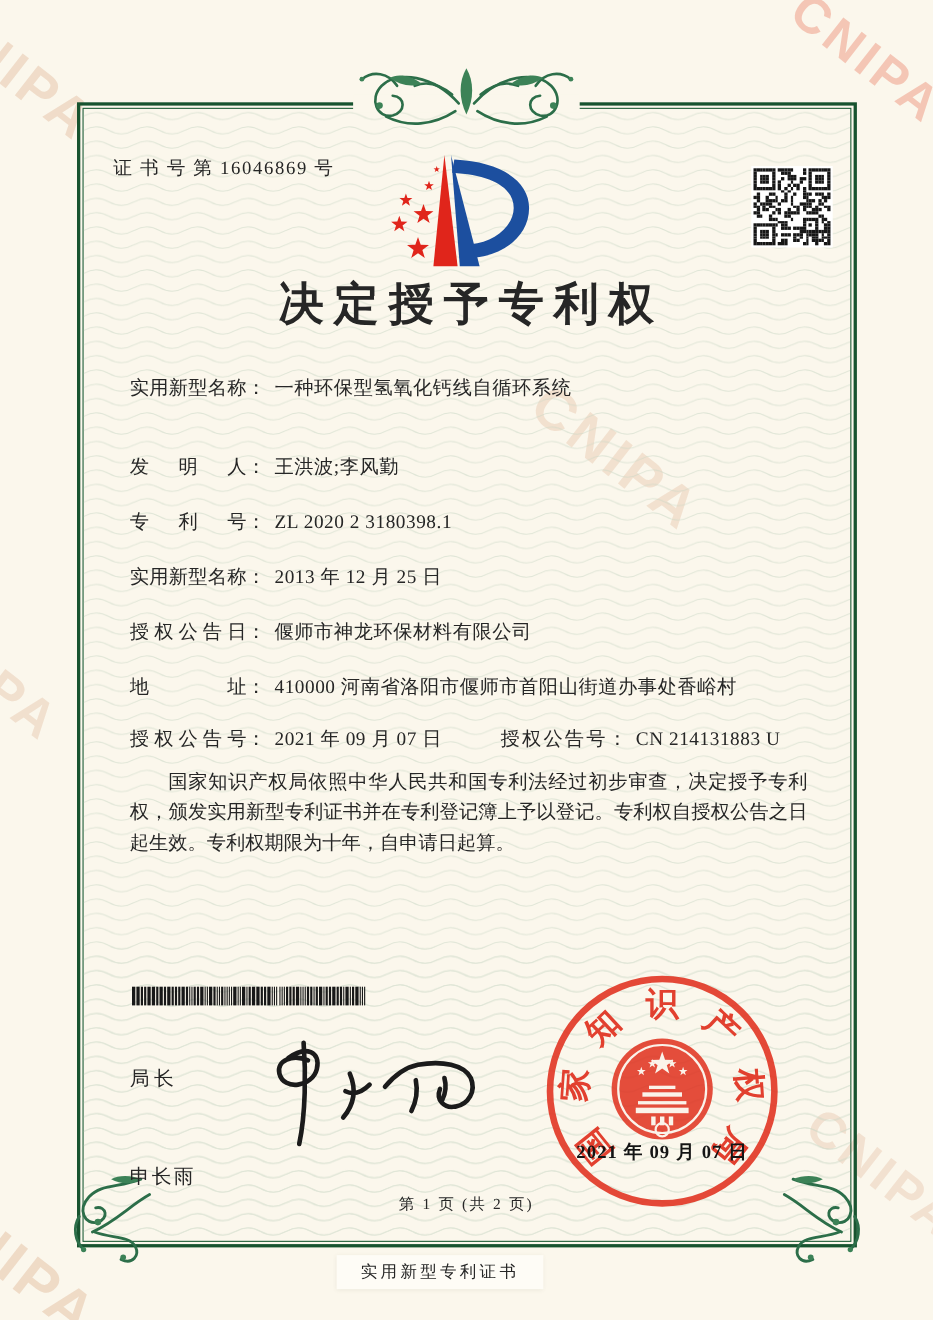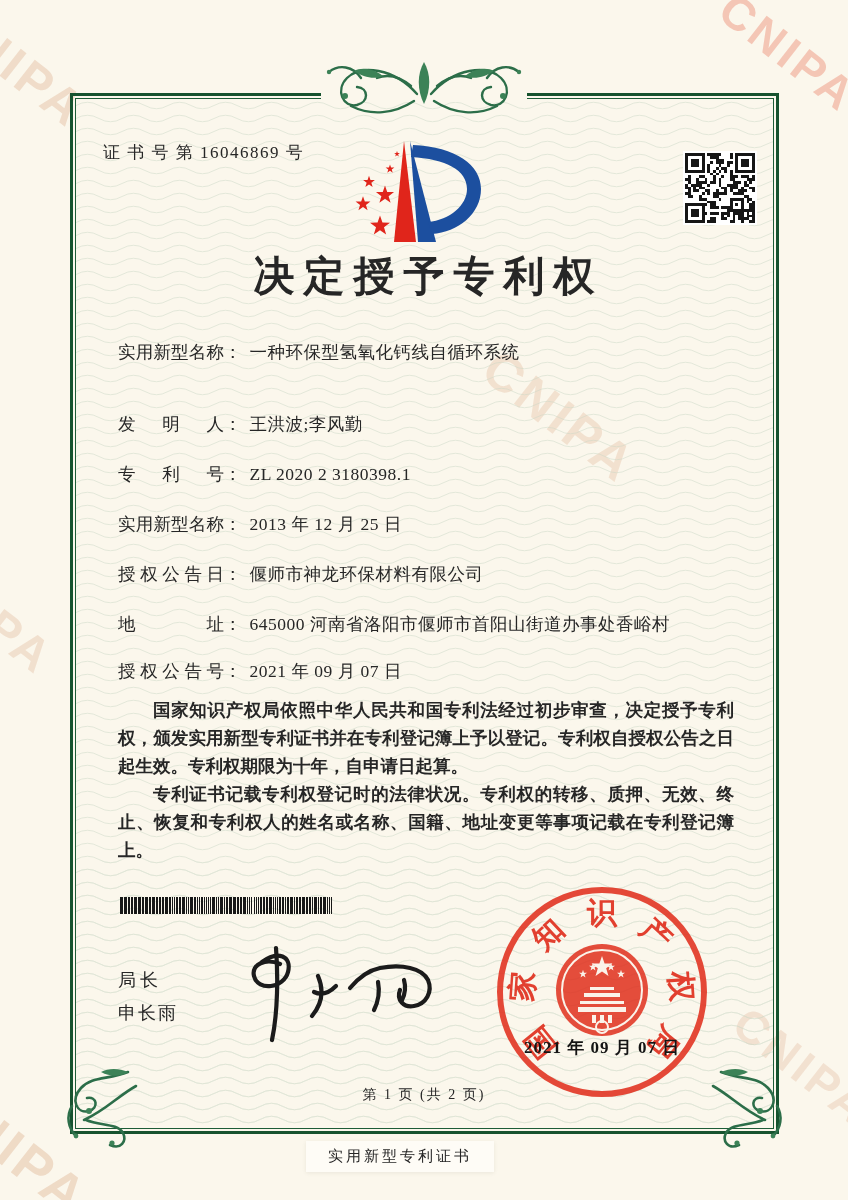--- a/index.html
+++ b/index.html
@@ -56,29 +56,29 @@
     text-align:justify;text-align-last:justify;
   }
   .fvalue{margin-left:8px;letter-spacing:.5px}
   .grant2{position:absolute;left:337px;top:0}
   .grant2 .glabel{letter-spacing:2px}
   .r1{top:340px}.r2{top:412px}.r3{top:462px}.r4{top:512px}
   .r5{top:562px}.r6{top:612px}.r7{top:659px}
   
   .body-text{
     position:absolute;left:118px;top:696px;width:616px;z-index:3;
-    font-size:17.5px;line-height:28px;text-align:justify;font-weight:bold;
+    font-size:17.5px;line-height:28px;text-align:justify;
   }
   .body-text p{margin:0;text-indent:2em}
   
   .barcode{left:120px;top:897px;width:216px;height:17px;display:flex;z-index:3}
   .bar{background:#181818;height:100%;flex:0 0 auto}
   
   .dir-title{left:118px;top:968px;font-size:18px;letter-spacing:4px;z-index:3}
-  .dir-name{left:118px;top:1001px;font-size:18px;letter-spacing:2px;z-index:3}
+  .dir-name{left:118px;top:1057px;font-size:18px;letter-spacing:2px;z-index:3}
   .signature{left:232px;top:940px;z-index:3}
   
   .seal{left:497px;top:887px;width:210px;height:210px;z-index:4}
   .seal-ring{position:absolute;inset:0;border:6px solid rgba(224,48,30,.88);border-radius:50%;box-sizing:border-box}
   .emblem{position:absolute;left:50%;top:49%;transform:translate(-50%,-50%);opacity:.92}
   .seal-char{
     position:absolute;left:50%;top:50%;
     font-size:30px;font-weight:bold;color:rgba(224,48,30,.92);
     font-family:"Liberation Serif","DejaVu Serif",serif;
   }
@@ -832,29 +832,31 @@
 <div class="frow r3">
   <span class="flabel">专利号</span><span>：</span><span class="fvalue">ZL 2020 2 3180398.1</span>
 </div>
 <div class="frow r4">
   <span class="flabel">实用新型名称</span><span>：</span><span class="fvalue">2013 年 12 月 25 日</span>
 </div>
 <div class="frow r5">
   <span class="flabel">授权公告日</span><span>：</span><span class="fvalue">偃师市神龙环保材料有限公司</span>
 </div>
 <div class="frow r6">
-  <span class="flabel">地址</span><span>：</span><span class="fvalue">645000 河南省洛阳市偃师市首阳山街道办事处香峪村</span>
+  <span class="flabel">地址</span><span>：</span><span class="fvalue">410000 河南省洛阳市偃师市首阳山街道办事处香峪村</span>
 </div>
 <div class="frow r7">
   <span class="flabel">授权公告号</span><span>：</span><span class="fvalue">2021 年 09 月 07 日</span>
+  <span class="grant2">
+    <span class="glabel">授权公告号</span><span>：</span><span class="fvalue">CN 214131883 U</span>
+  </span>
 </div>
 
 <div class="body-text">
   <p>国家知识产权局依照中华人民共和国专利法经过初步审查，决定授予专利权，颁发实用新型专利证书并在专利登记簿上予以登记。专利权自授权公告之日起生效。专利权期限为十年，自申请日起算。</p>
-  <p>专利证书记载专利权登记时的法律状况。专利权的转移、质押、无效、终止、恢复和专利权人的姓名或名称、国籍、地址变更等事项记载在专利登记簿上。</p>
 </div>
 
 <div class="abs barcode">
     <div class="bar" style="width: 3px; margin-right: 1px;"></div>
     <div class="bar" style="width: 3px; margin-right: 1px;"></div>
     <div class="bar" style="width: 2px; margin-right: 1px;"></div>
     <div class="bar" style="width: 2px; margin-right: 1px;"></div>
     <div class="bar" style="width: 3px; margin-right: 1px;"></div>
     <div class="bar" style="width: 3px; margin-right: 1px;"></div>
     <div class="bar" style="width: 2px; margin-right: 1px;"></div>

